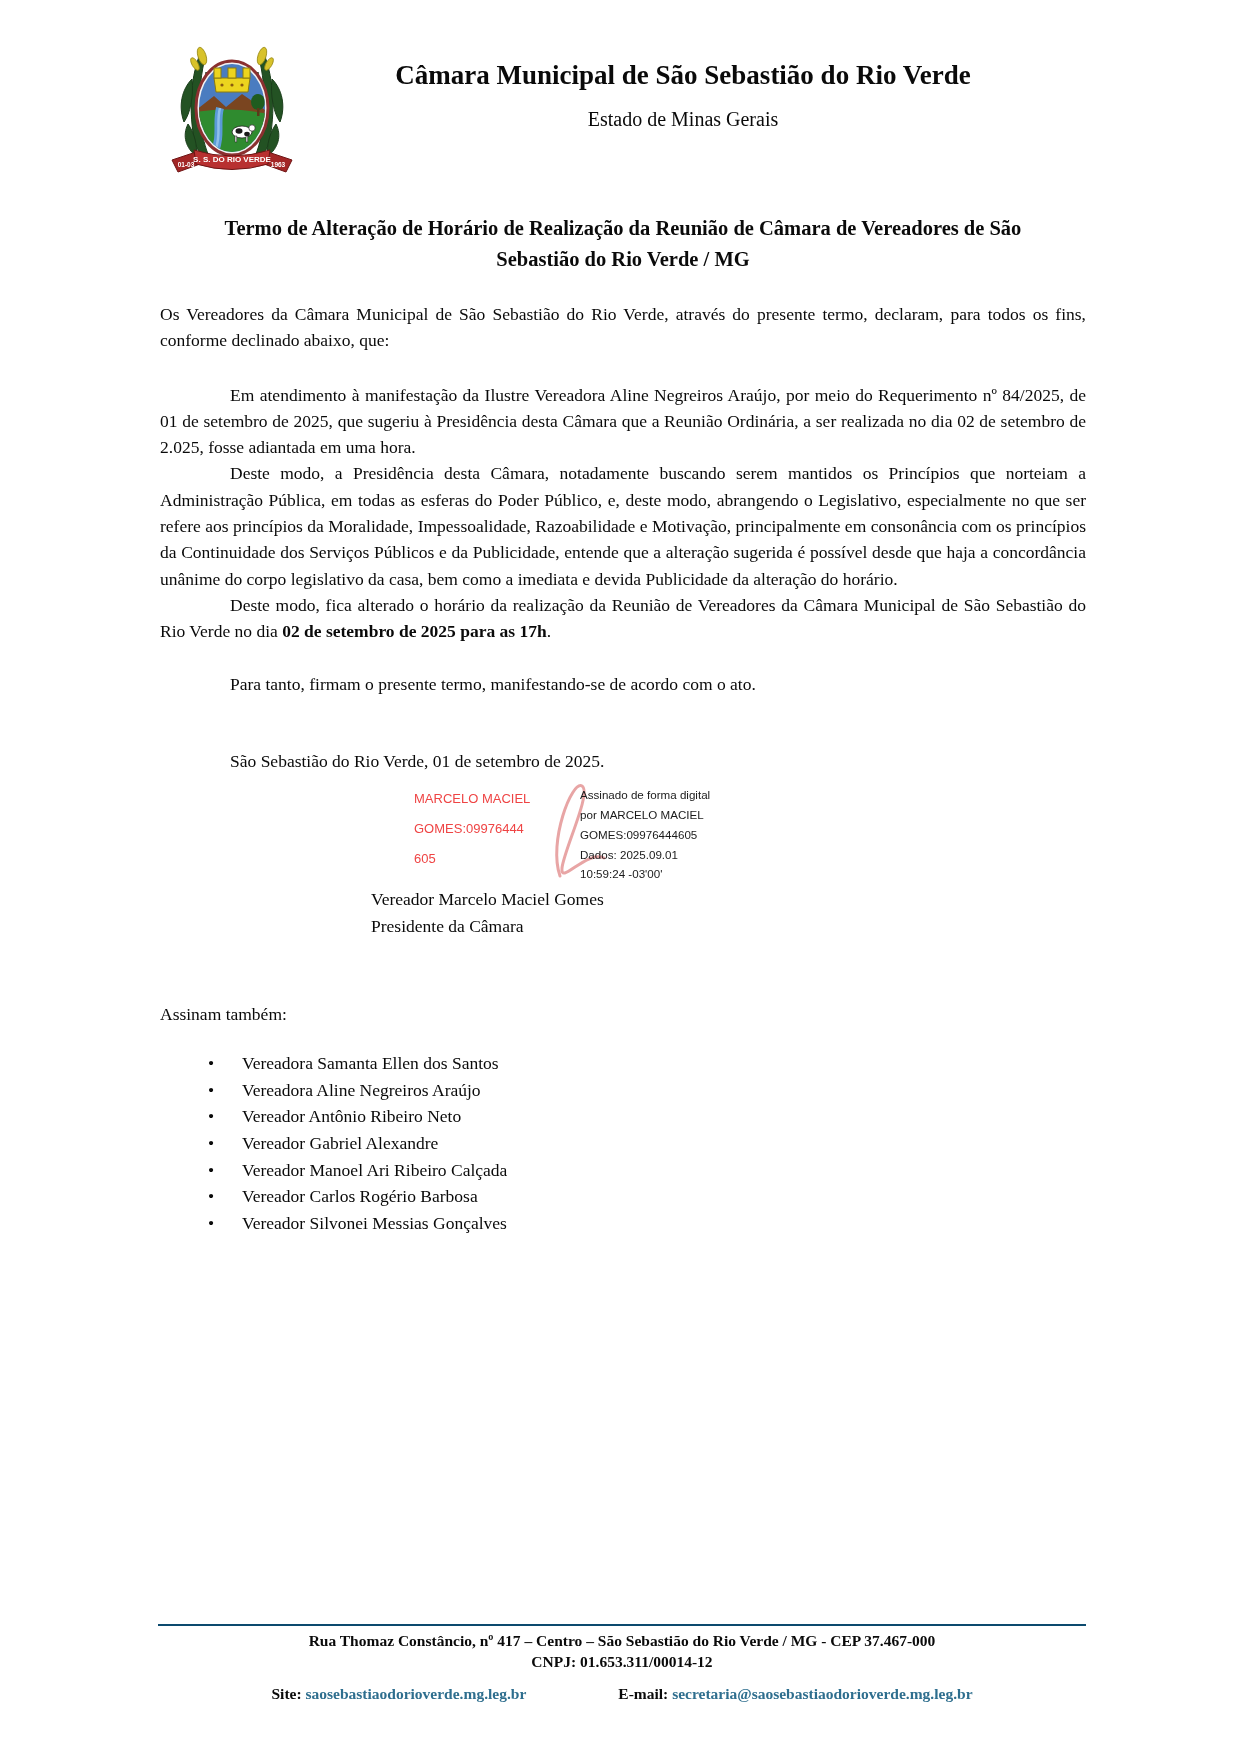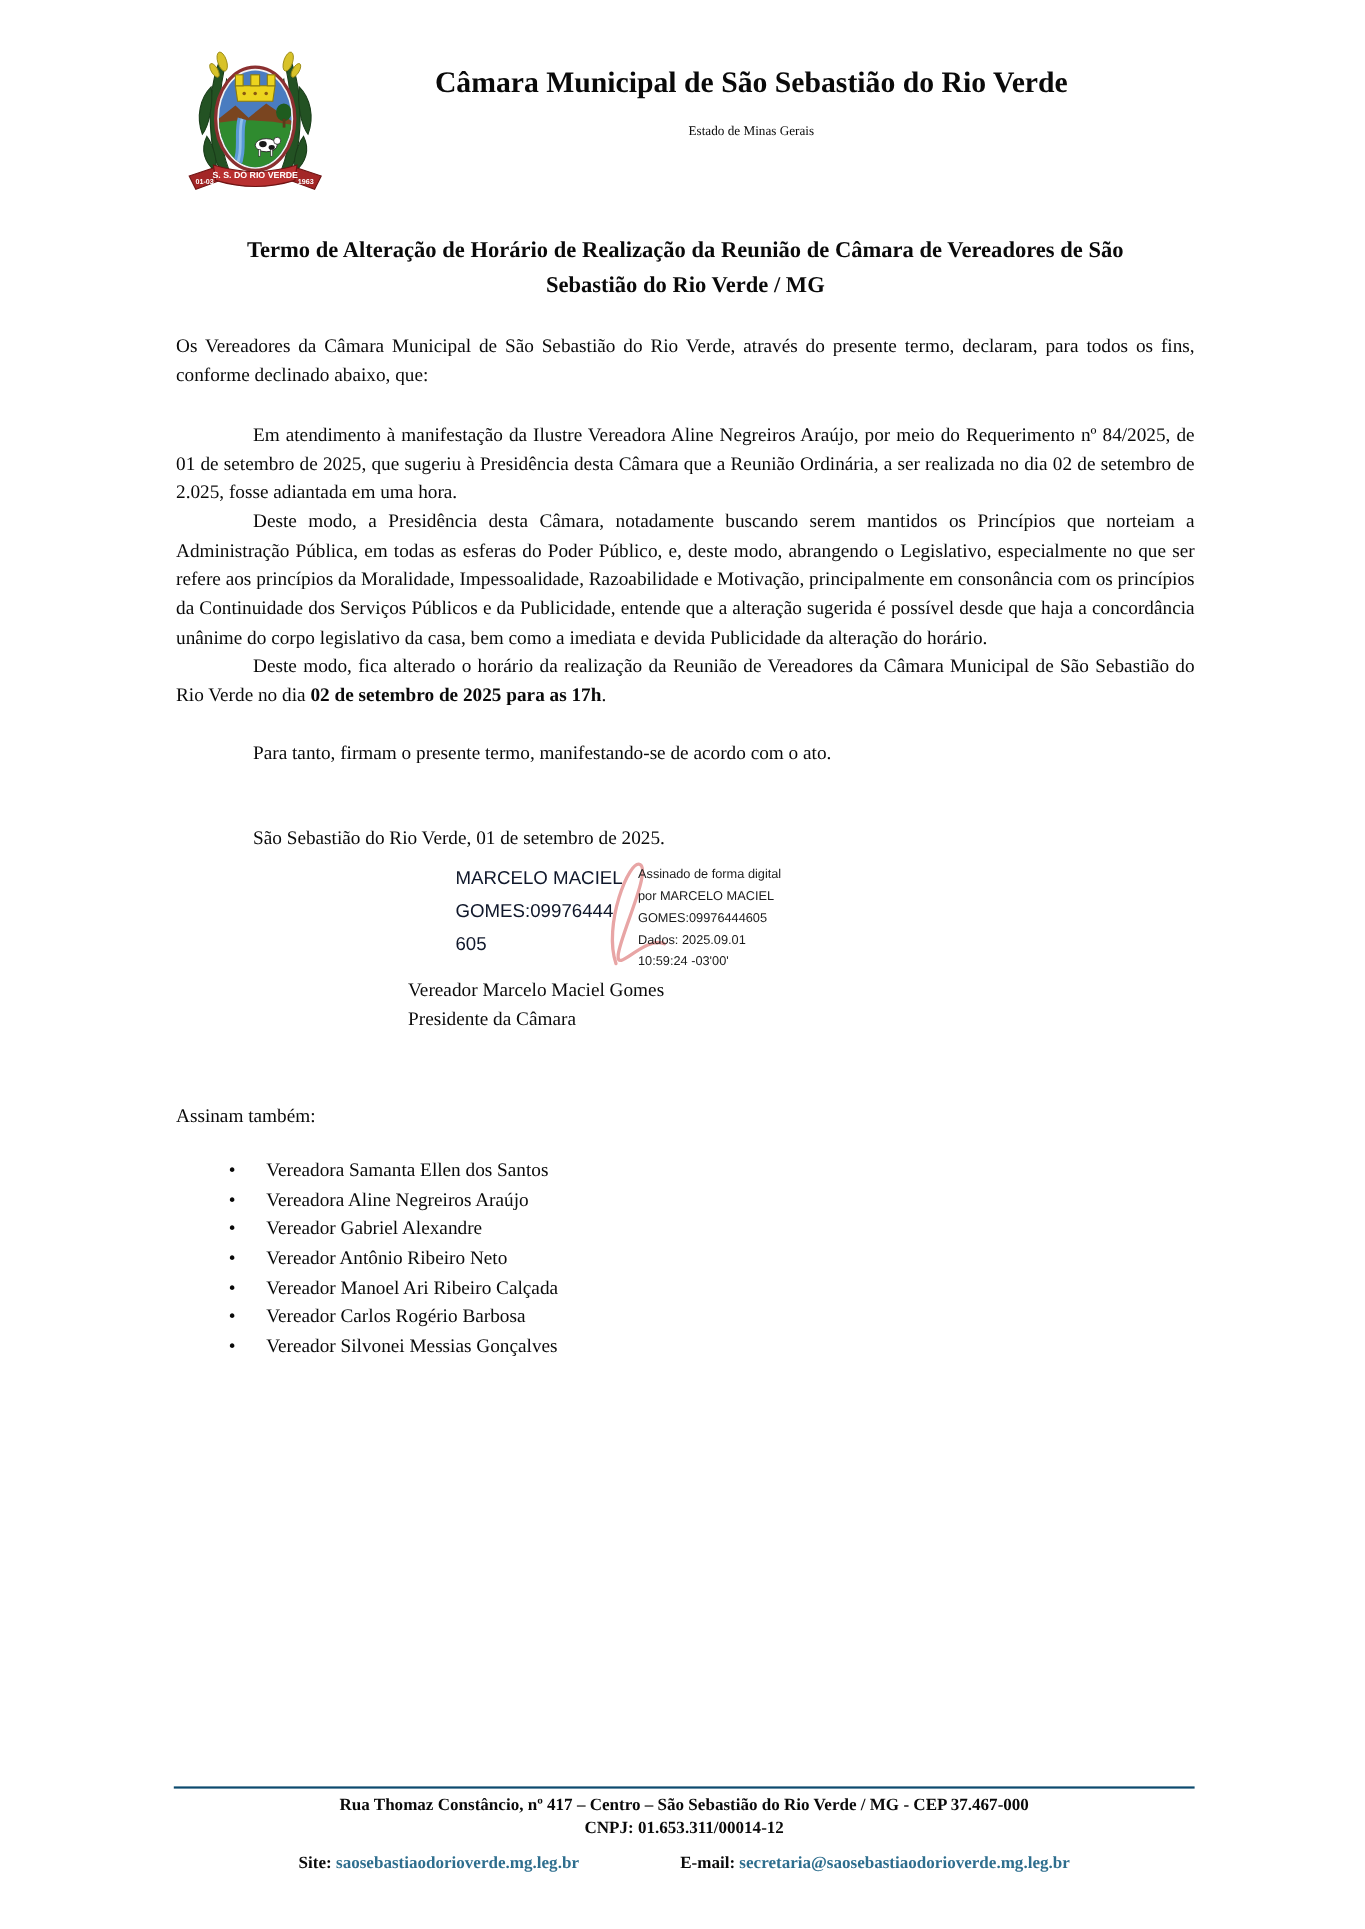--- a/index.html
+++ b/index.html
@@ -10,21 +10,21 @@
     background:#ffffff;
     font-family:"Liberation Serif", serif;
     color:#0a0a0a;
     overflow:hidden;
   }
   
   .header{position:absolute;top:42px;left:160px;width:926px;}
   .logo{position:absolute;left:2px;top:2px;width:140px;height:130px;}
   .header-titles{text-align:center;padding-left:120px;}
   .org-name{font-size:27px;font-weight:bold;line-height:30px;margin-top:18px;}
-  .org-state{font-size:12px;line-height:24px;margin-top:17px;}
+  .org-state{font-size:20px;line-height:24px;margin-top:17px;}
   
   .content{position:absolute;top:213px;left:160px;width:926px;}
   .doc-title{
     font-size:20.5px;font-weight:bold;line-height:31px;
     text-align:center;max-width:830px;margin:0 auto 0 auto;
   }
   p{margin:0;}
   .body-text{font-size:17.5px;line-height:26.3px;text-align:justify;}
   .intro{margin-top:26px;}
   .para{text-indent:70px;}
@@ -36,21 +36,21 @@
     position:relative;
     width:330px;margin:10px auto 0 auto;
     transform:translateX(-44px);
     display:flex;
     font-family:"Liberation Sans", sans-serif;
     min-height:96px;
   }
   .sig-swoosh{position:absolute;left:128px;top:-12px;z-index:0;}
   .sig-name-col{
     position:relative;z-index:1;
-    width:166px;font-size:17px;line-height:30px;color:#0f172a;
+    width:166px;font-size:13px;line-height:30px;color:#ef4444;
   }
   .sig-detail-col{
     position:relative;z-index:1;
     width:160px;font-size:11.6px;line-height:19.8px;color:#1a1a1a;
     padding-top:1px;
   }
   .signer{
     font-size:17.5px;line-height:27px;
     width:420px;margin:2px auto 0 auto;transform:translateX(-42px);
   }
@@ -189,22 +189,22 @@
     </div>
     <div class="signer">
       <div>Vereador Marcelo Maciel Gomes</div>
       <div>Presidente da Câmara</div>
     </div>
 
     <div class="cosign-heading">Assinam também:</div>
     <ul class="cosign-list">
       <li>Vereadora Samanta Ellen dos Santos</li>
       <li>Vereadora Aline Negreiros Araújo</li>
+      <li>Vereador Antônio Ribeiro Neto</li>
       <li>Vereador Gabriel Alexandre</li>
-      <li>Vereador Antônio Ribeiro Neto</li>
       <li>Vereador Manoel Ari Ribeiro Calçada</li>
       <li>Vereador Carlos Rogério Barbosa</li>
       <li>Vereador Silvonei Messias Gonçalves</li>
     </ul>
   </div>
 
   <div class="footer">
     <div>Rua Thomaz Constâncio, nº 417 – Centro – São Sebastião do Rio Verde / MG - CEP 37.467-000</div>
     <div>CNPJ: 01.653.311/00014-12</div>
     <div class="footer-links">

